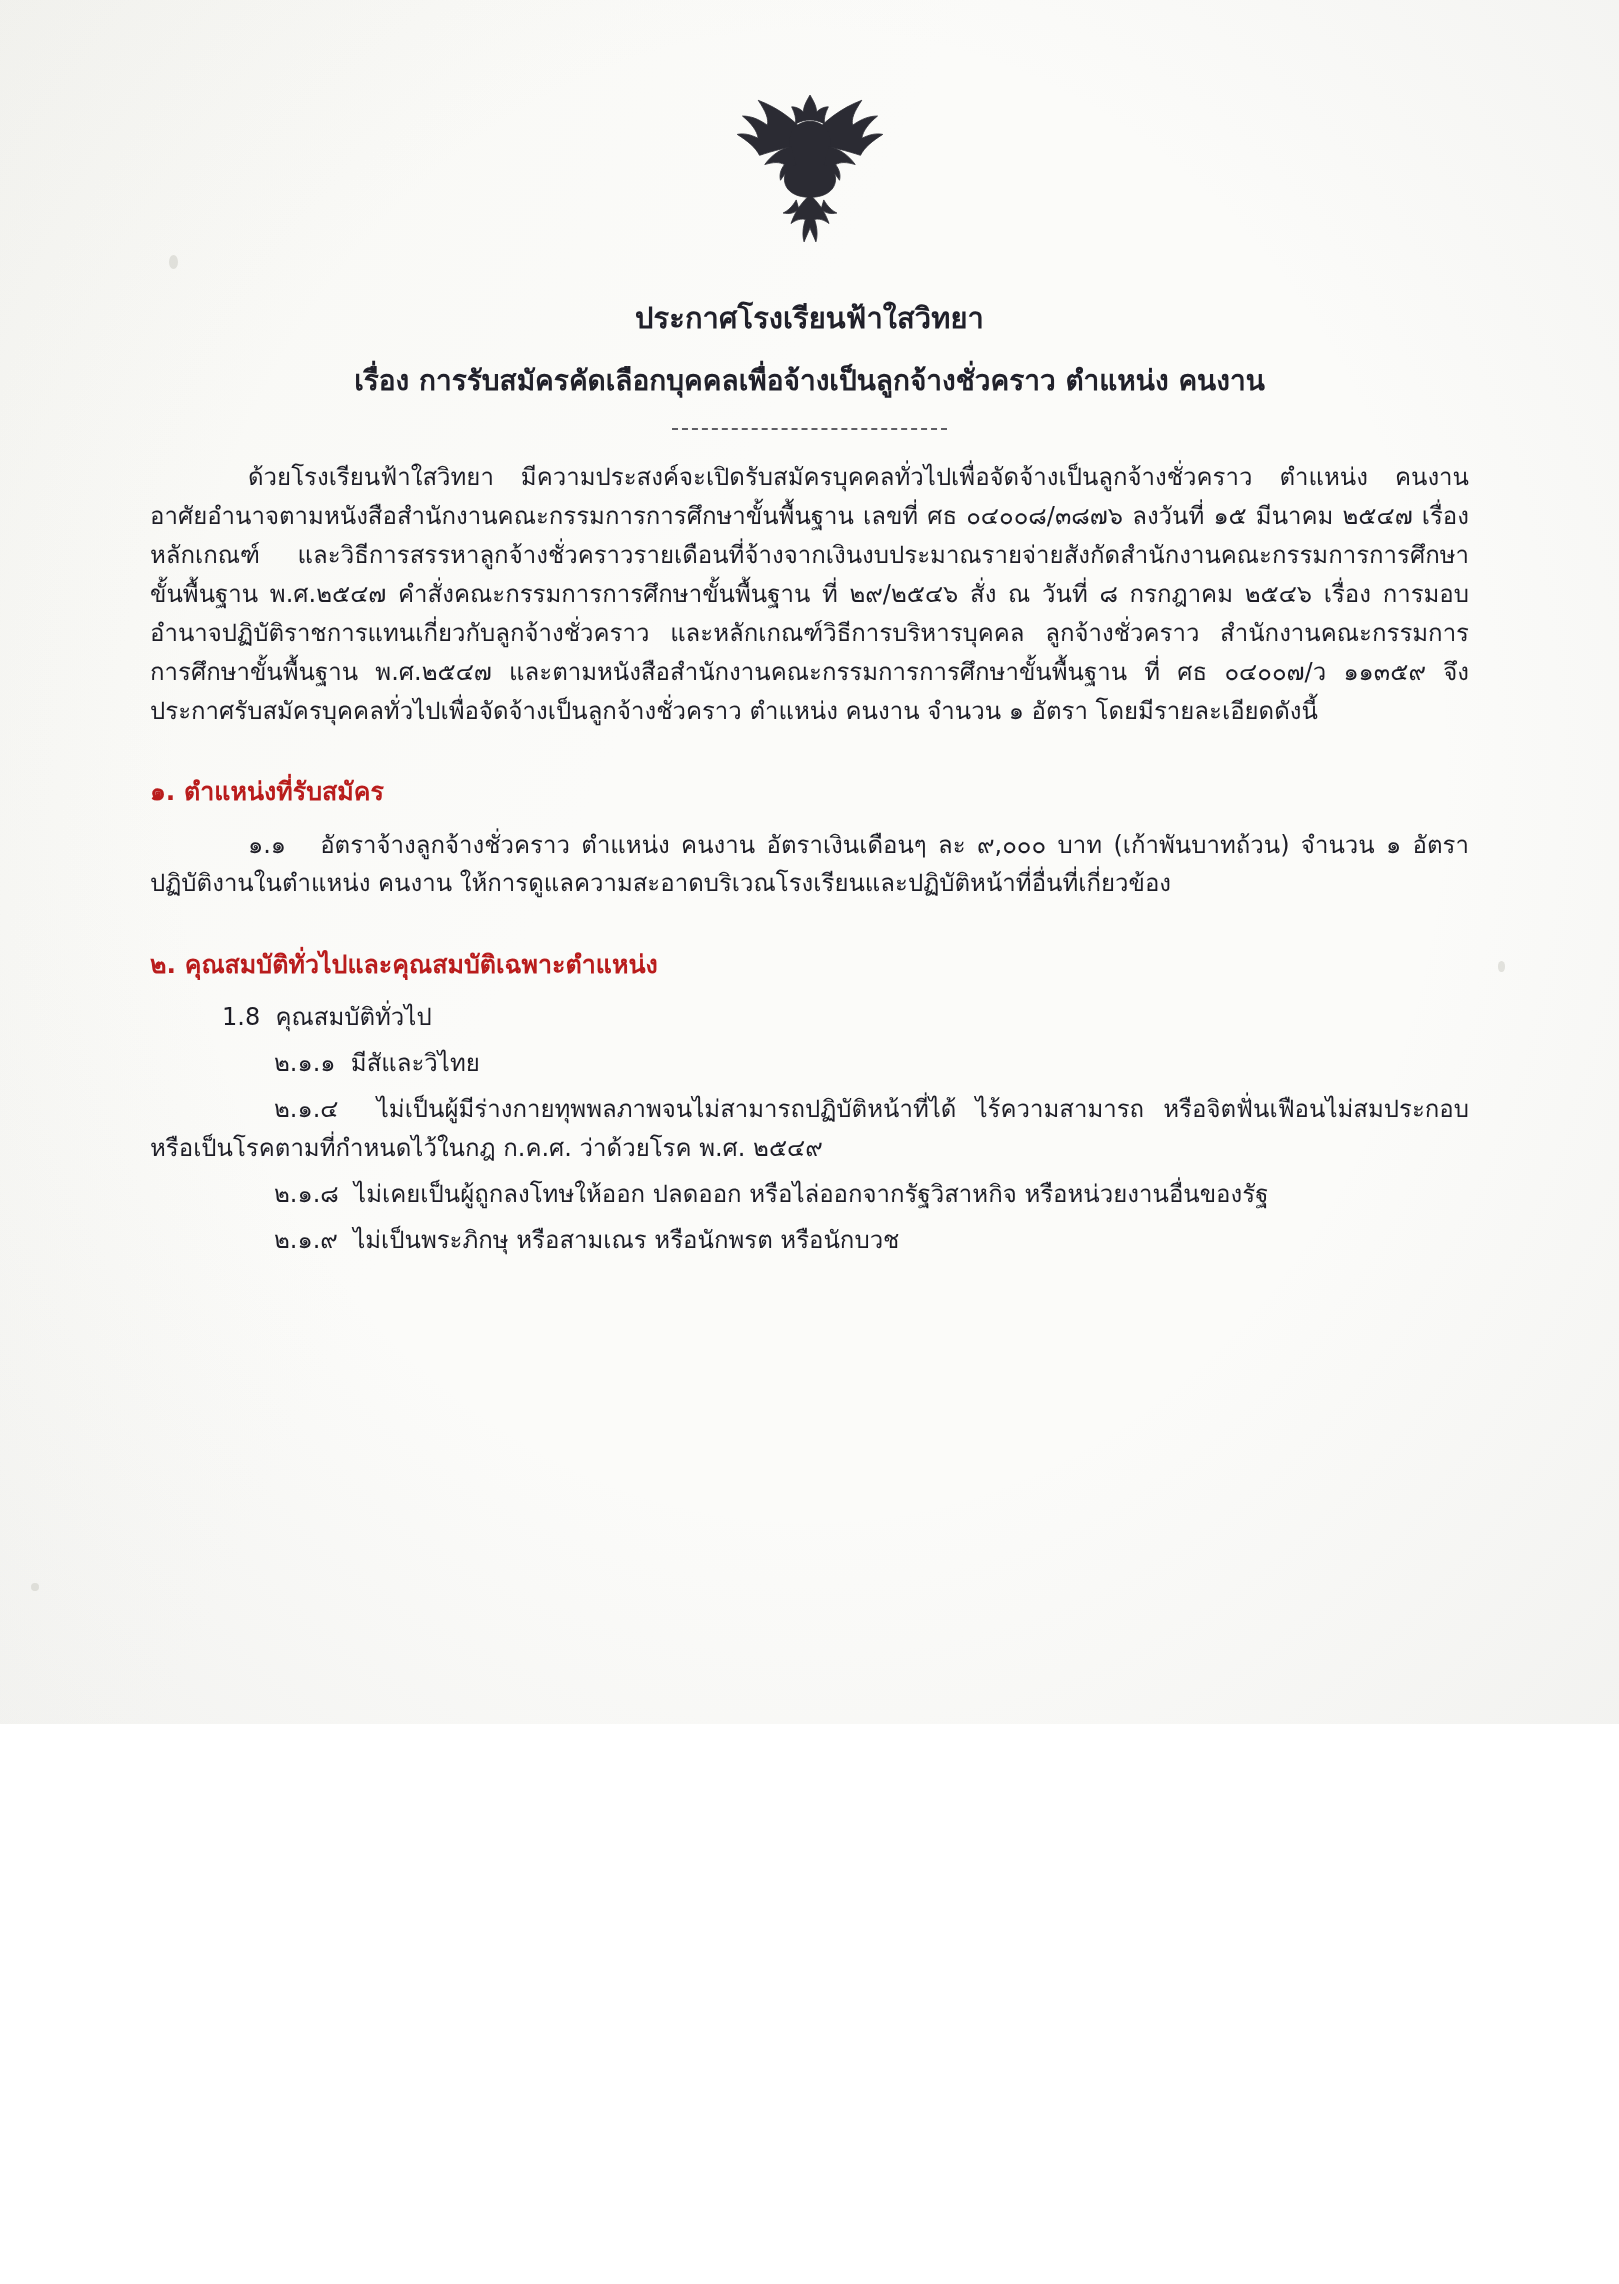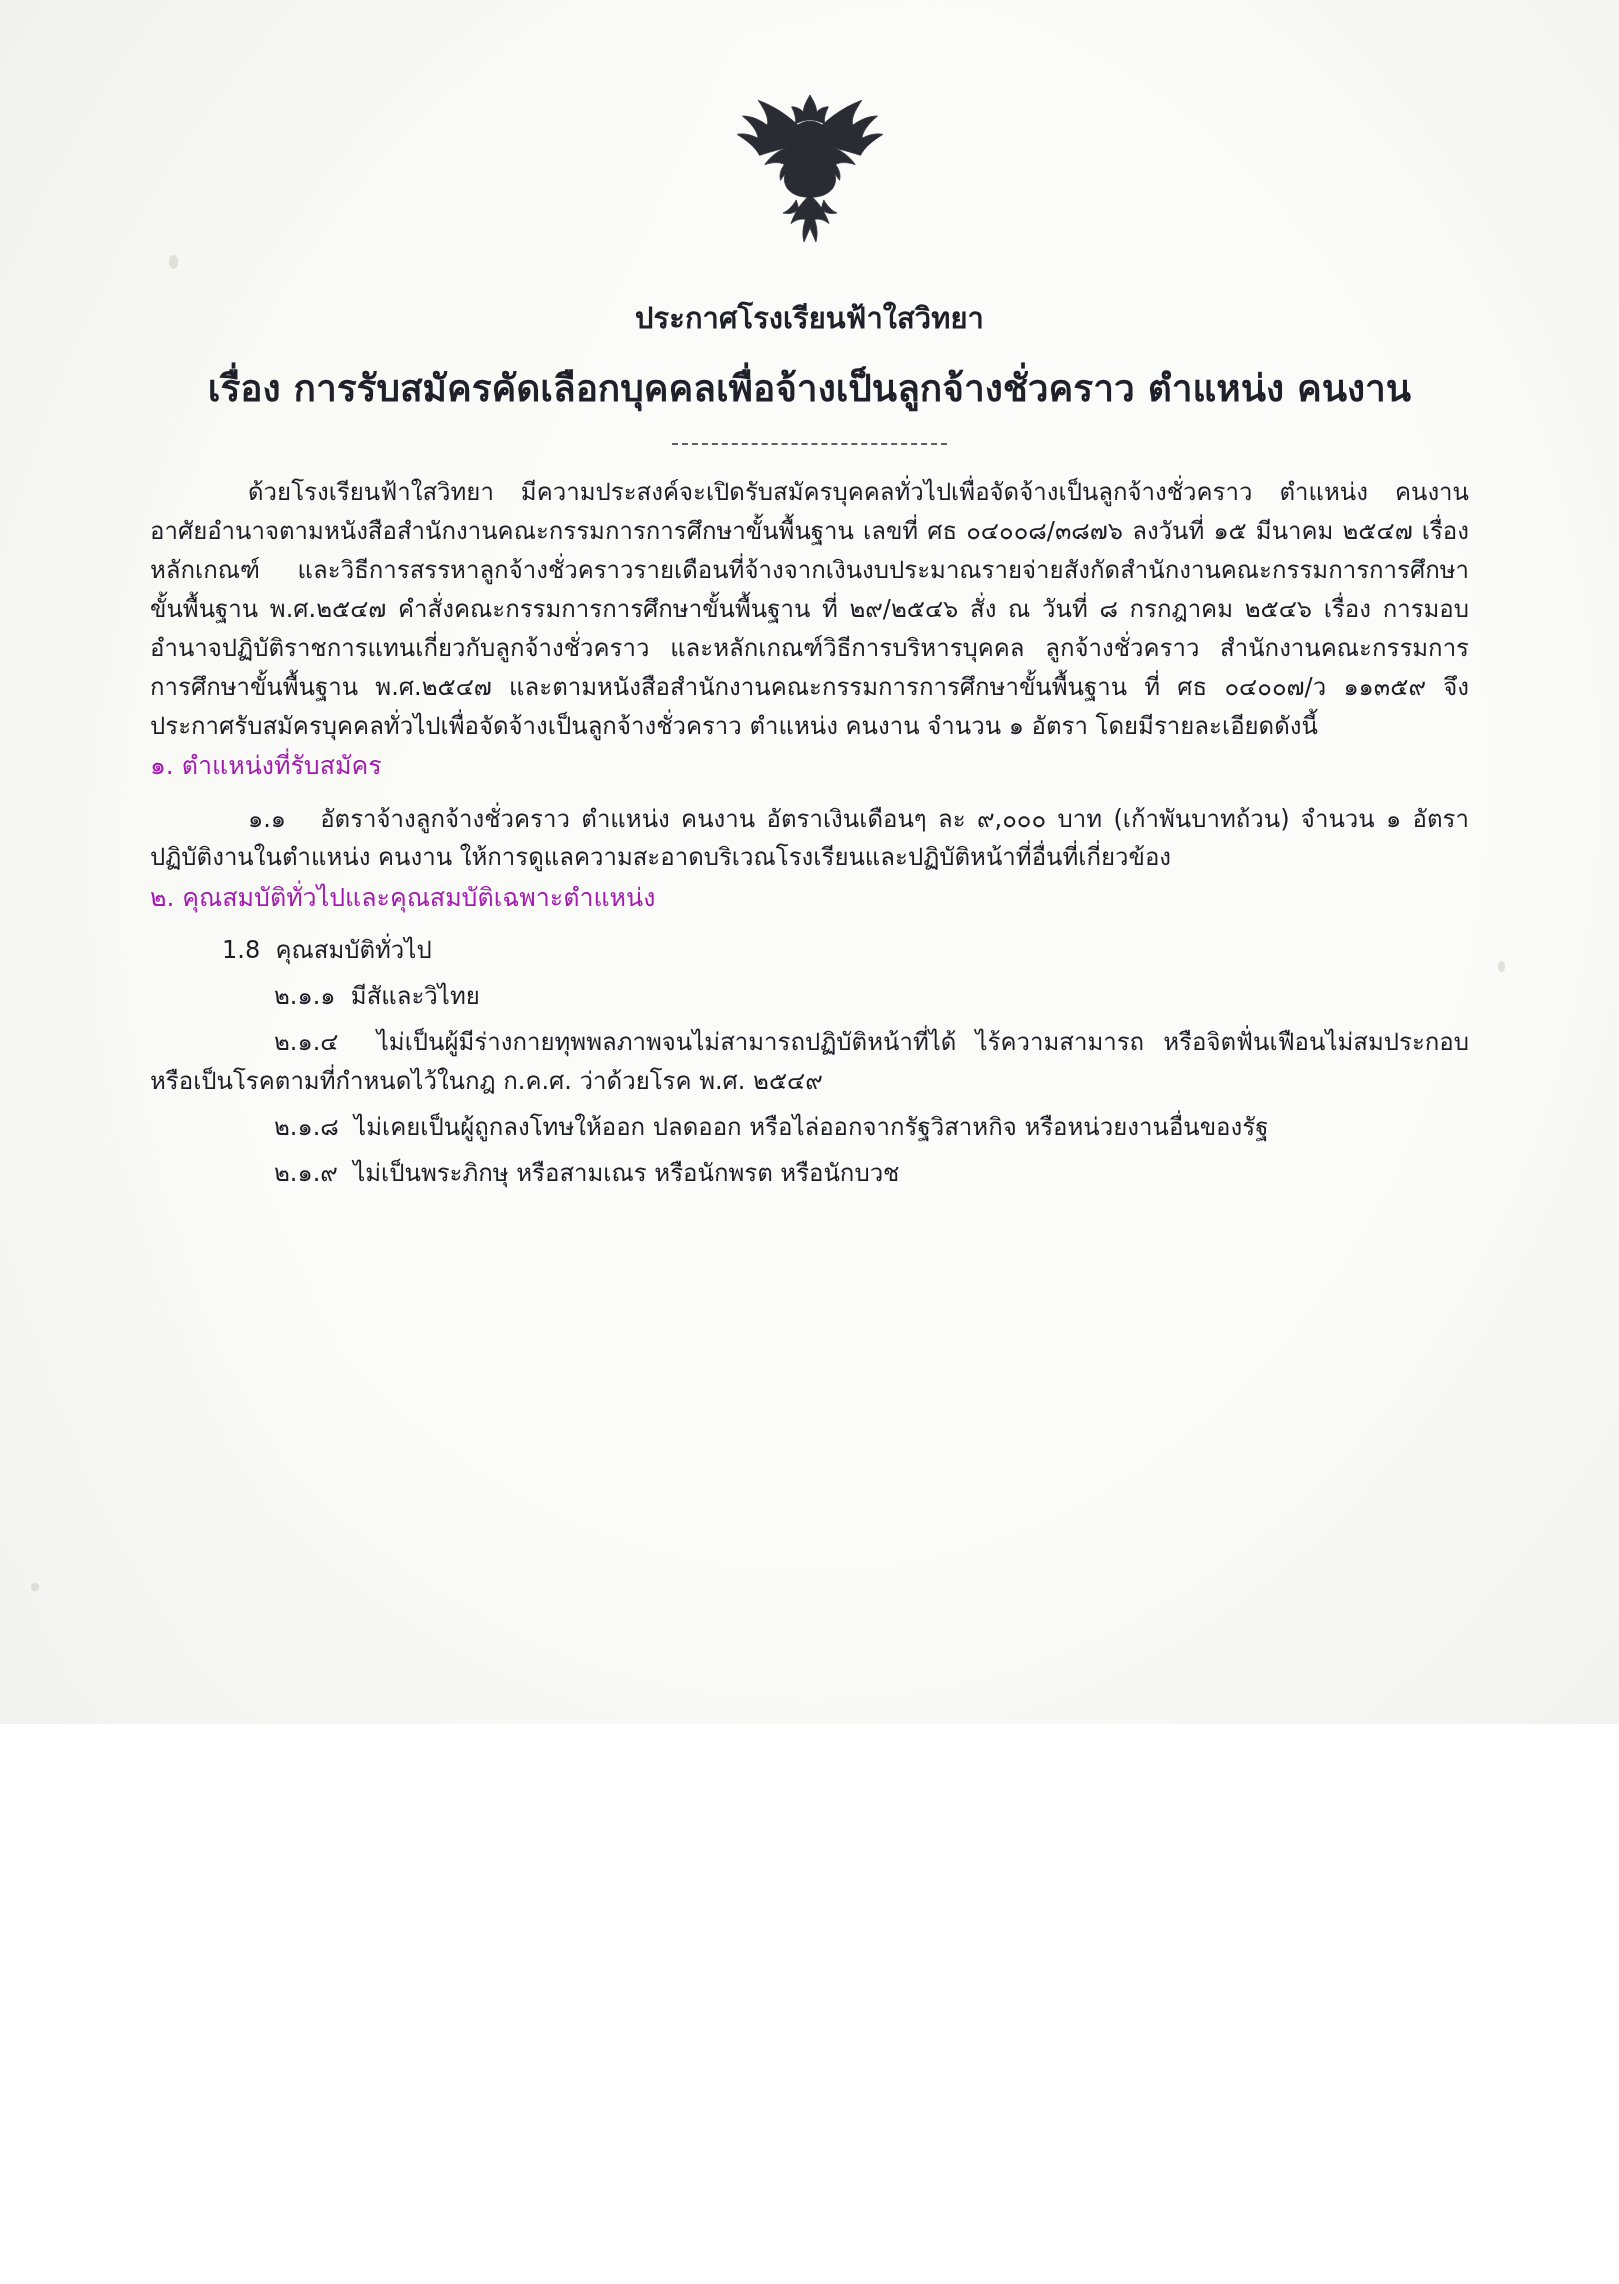--- a/index.html
+++ b/index.html
@@ -52,21 +52,21 @@
   .doc-title {
     text-align: center;
     font-size: 29px;
     font-weight: bold;
     color: #20202a;
     margin-top: 38px;
     letter-spacing: 0.1px;
   }
   .doc-subtitle {
     text-align: center;
-    font-size: 37px;
+    font-size: 28px;
     font-weight: bold;
     color: #20202a;
     margin-top: 17px;
   }
   .rule-wrap {
     text-align: center;
     margin-top: 18.3px;
   }
   .rule {
     display: inline-block;
@@ -82,22 +82,23 @@
     line-height: 1.62;
     color: #1d1d26;
     text-align: justify;
     text-justify: inter-word;
     margin-top: 26px;
   }
   .para.indent { text-indent: 98px; }
 
   .section-head {
     font-size: 25px;
-    font-weight: normal;
-    color: #a21caf;
+    font-weight: bold;
+    color: #b91c1c;
+    margin-top: 41px;
   }
   .sub-item {
     font-size: 24px;
     line-height: 1.6;
     color: #1d1d26;
     text-align: justify;
     margin-top: 14.4px;
   }
   .lvl1 { padding-left: 72px; }
   .lvl2 { padding-left: 124px; }

